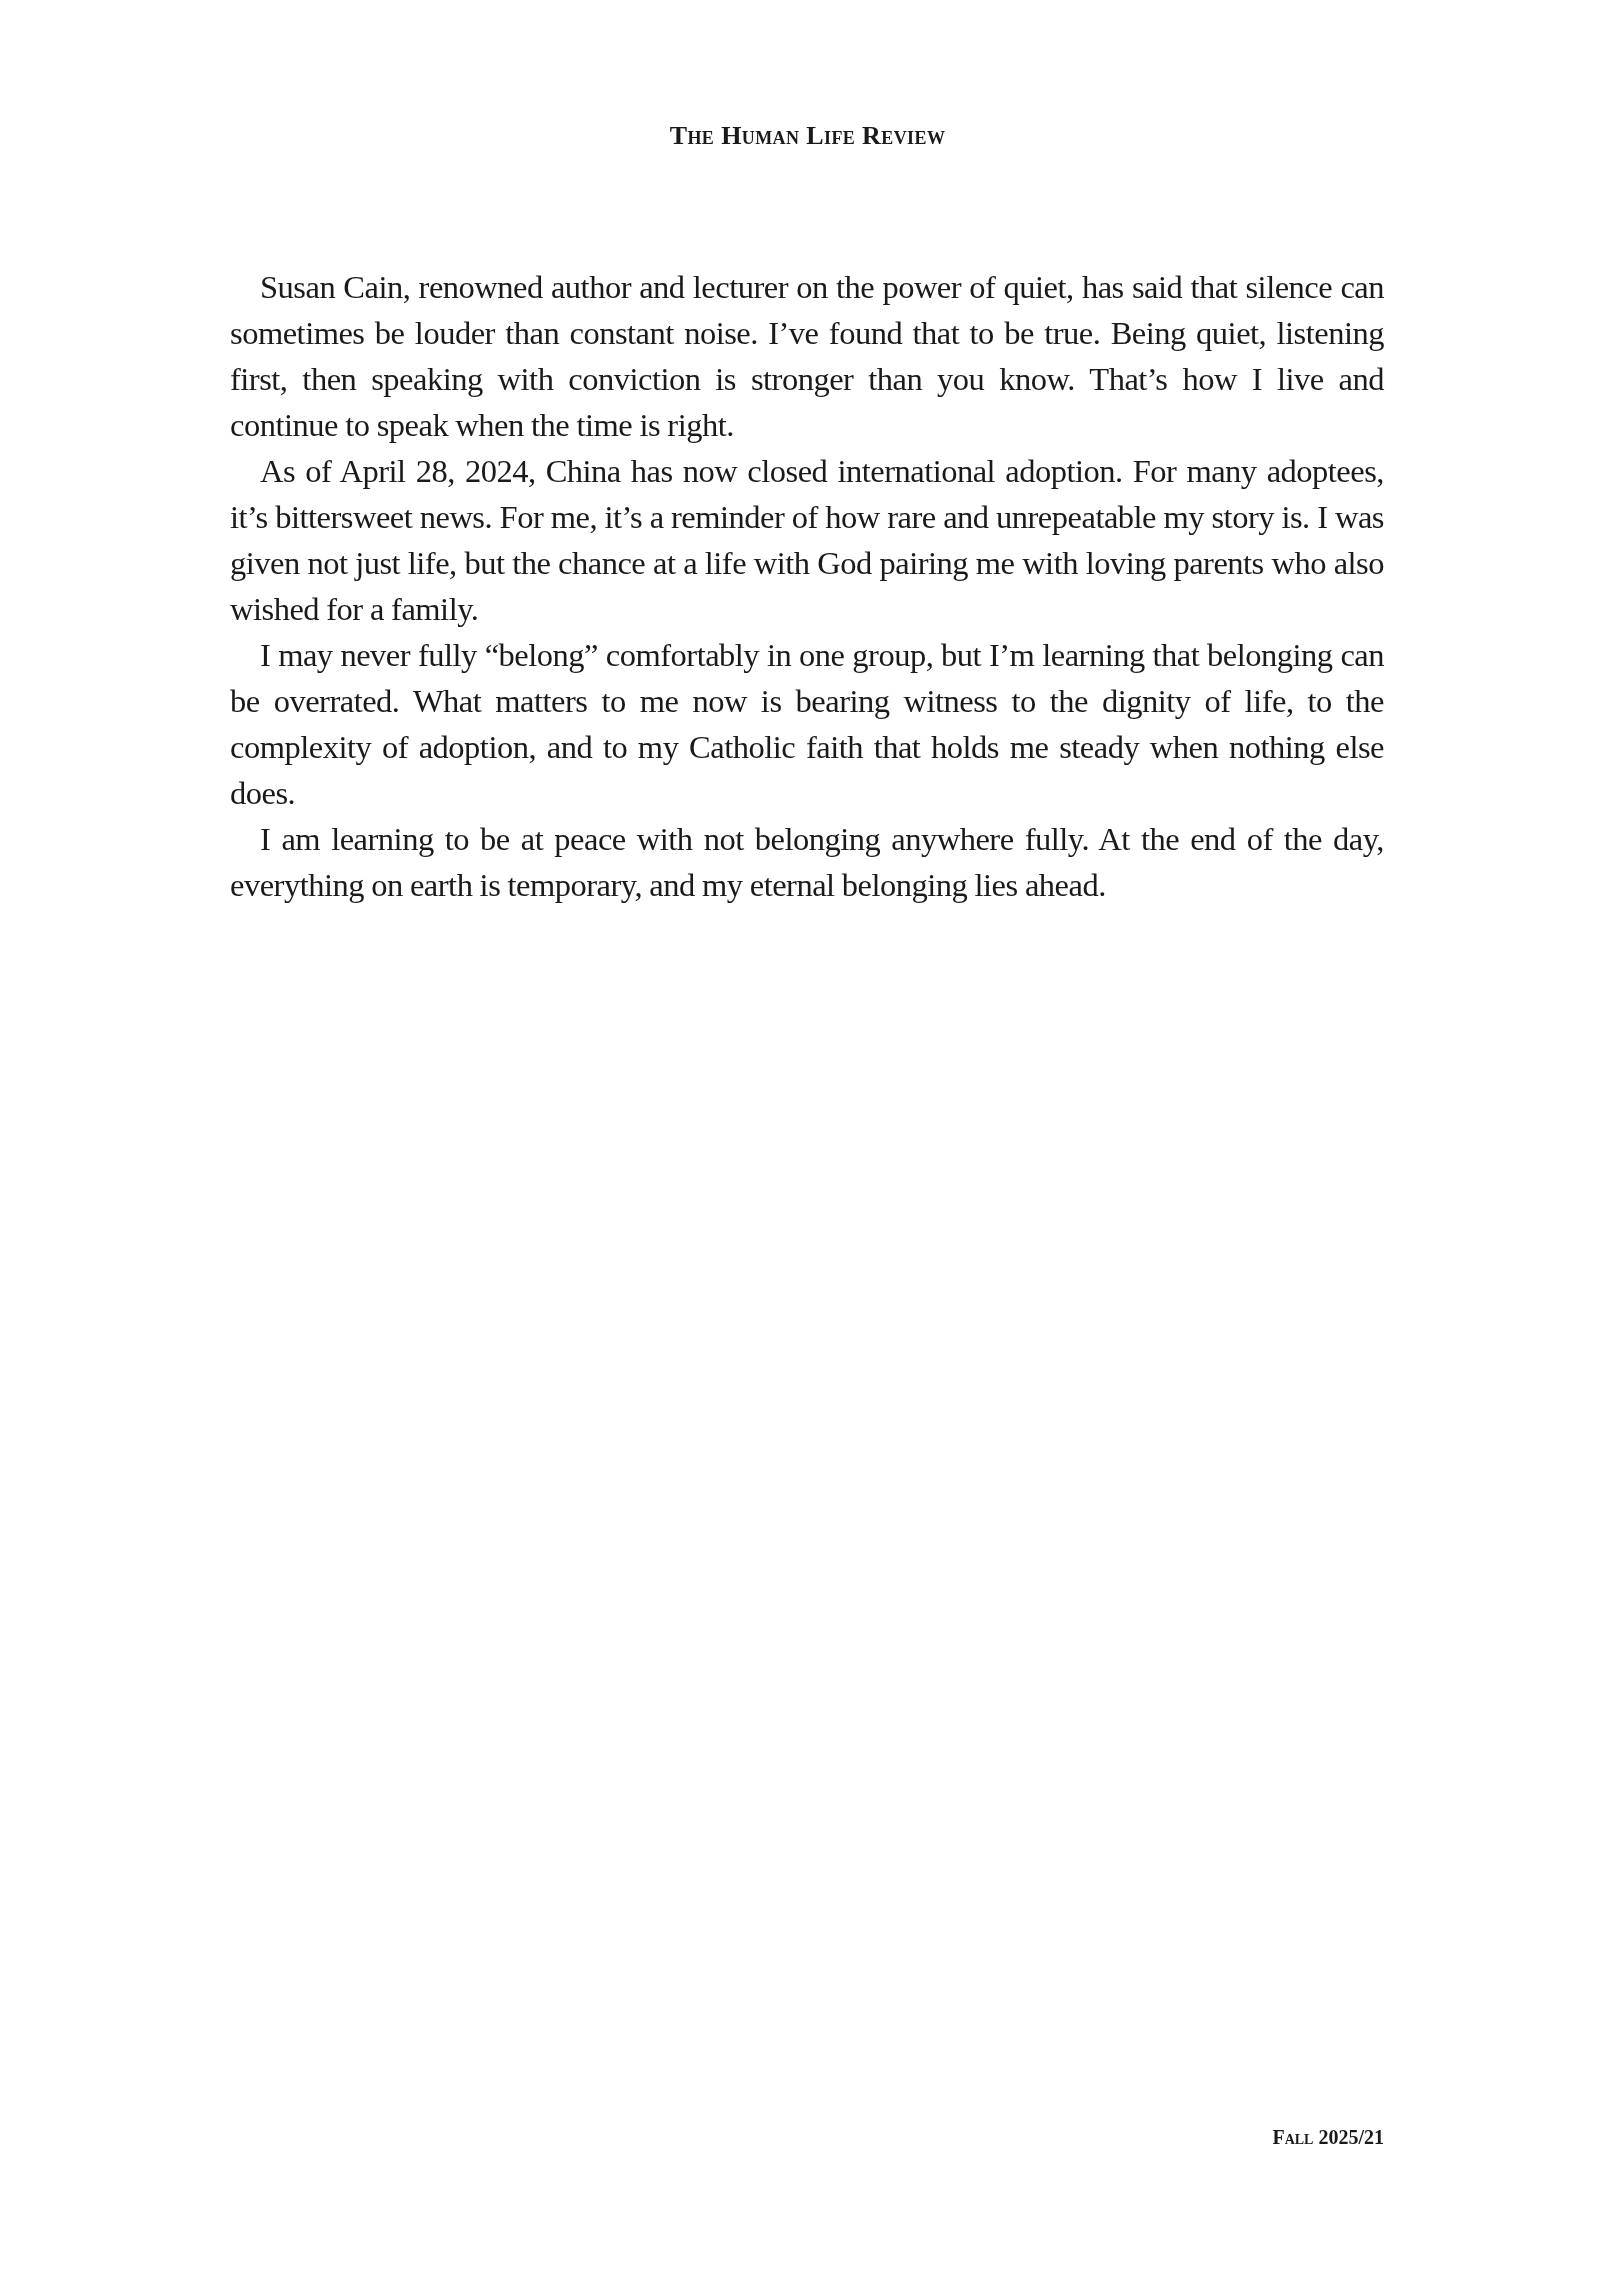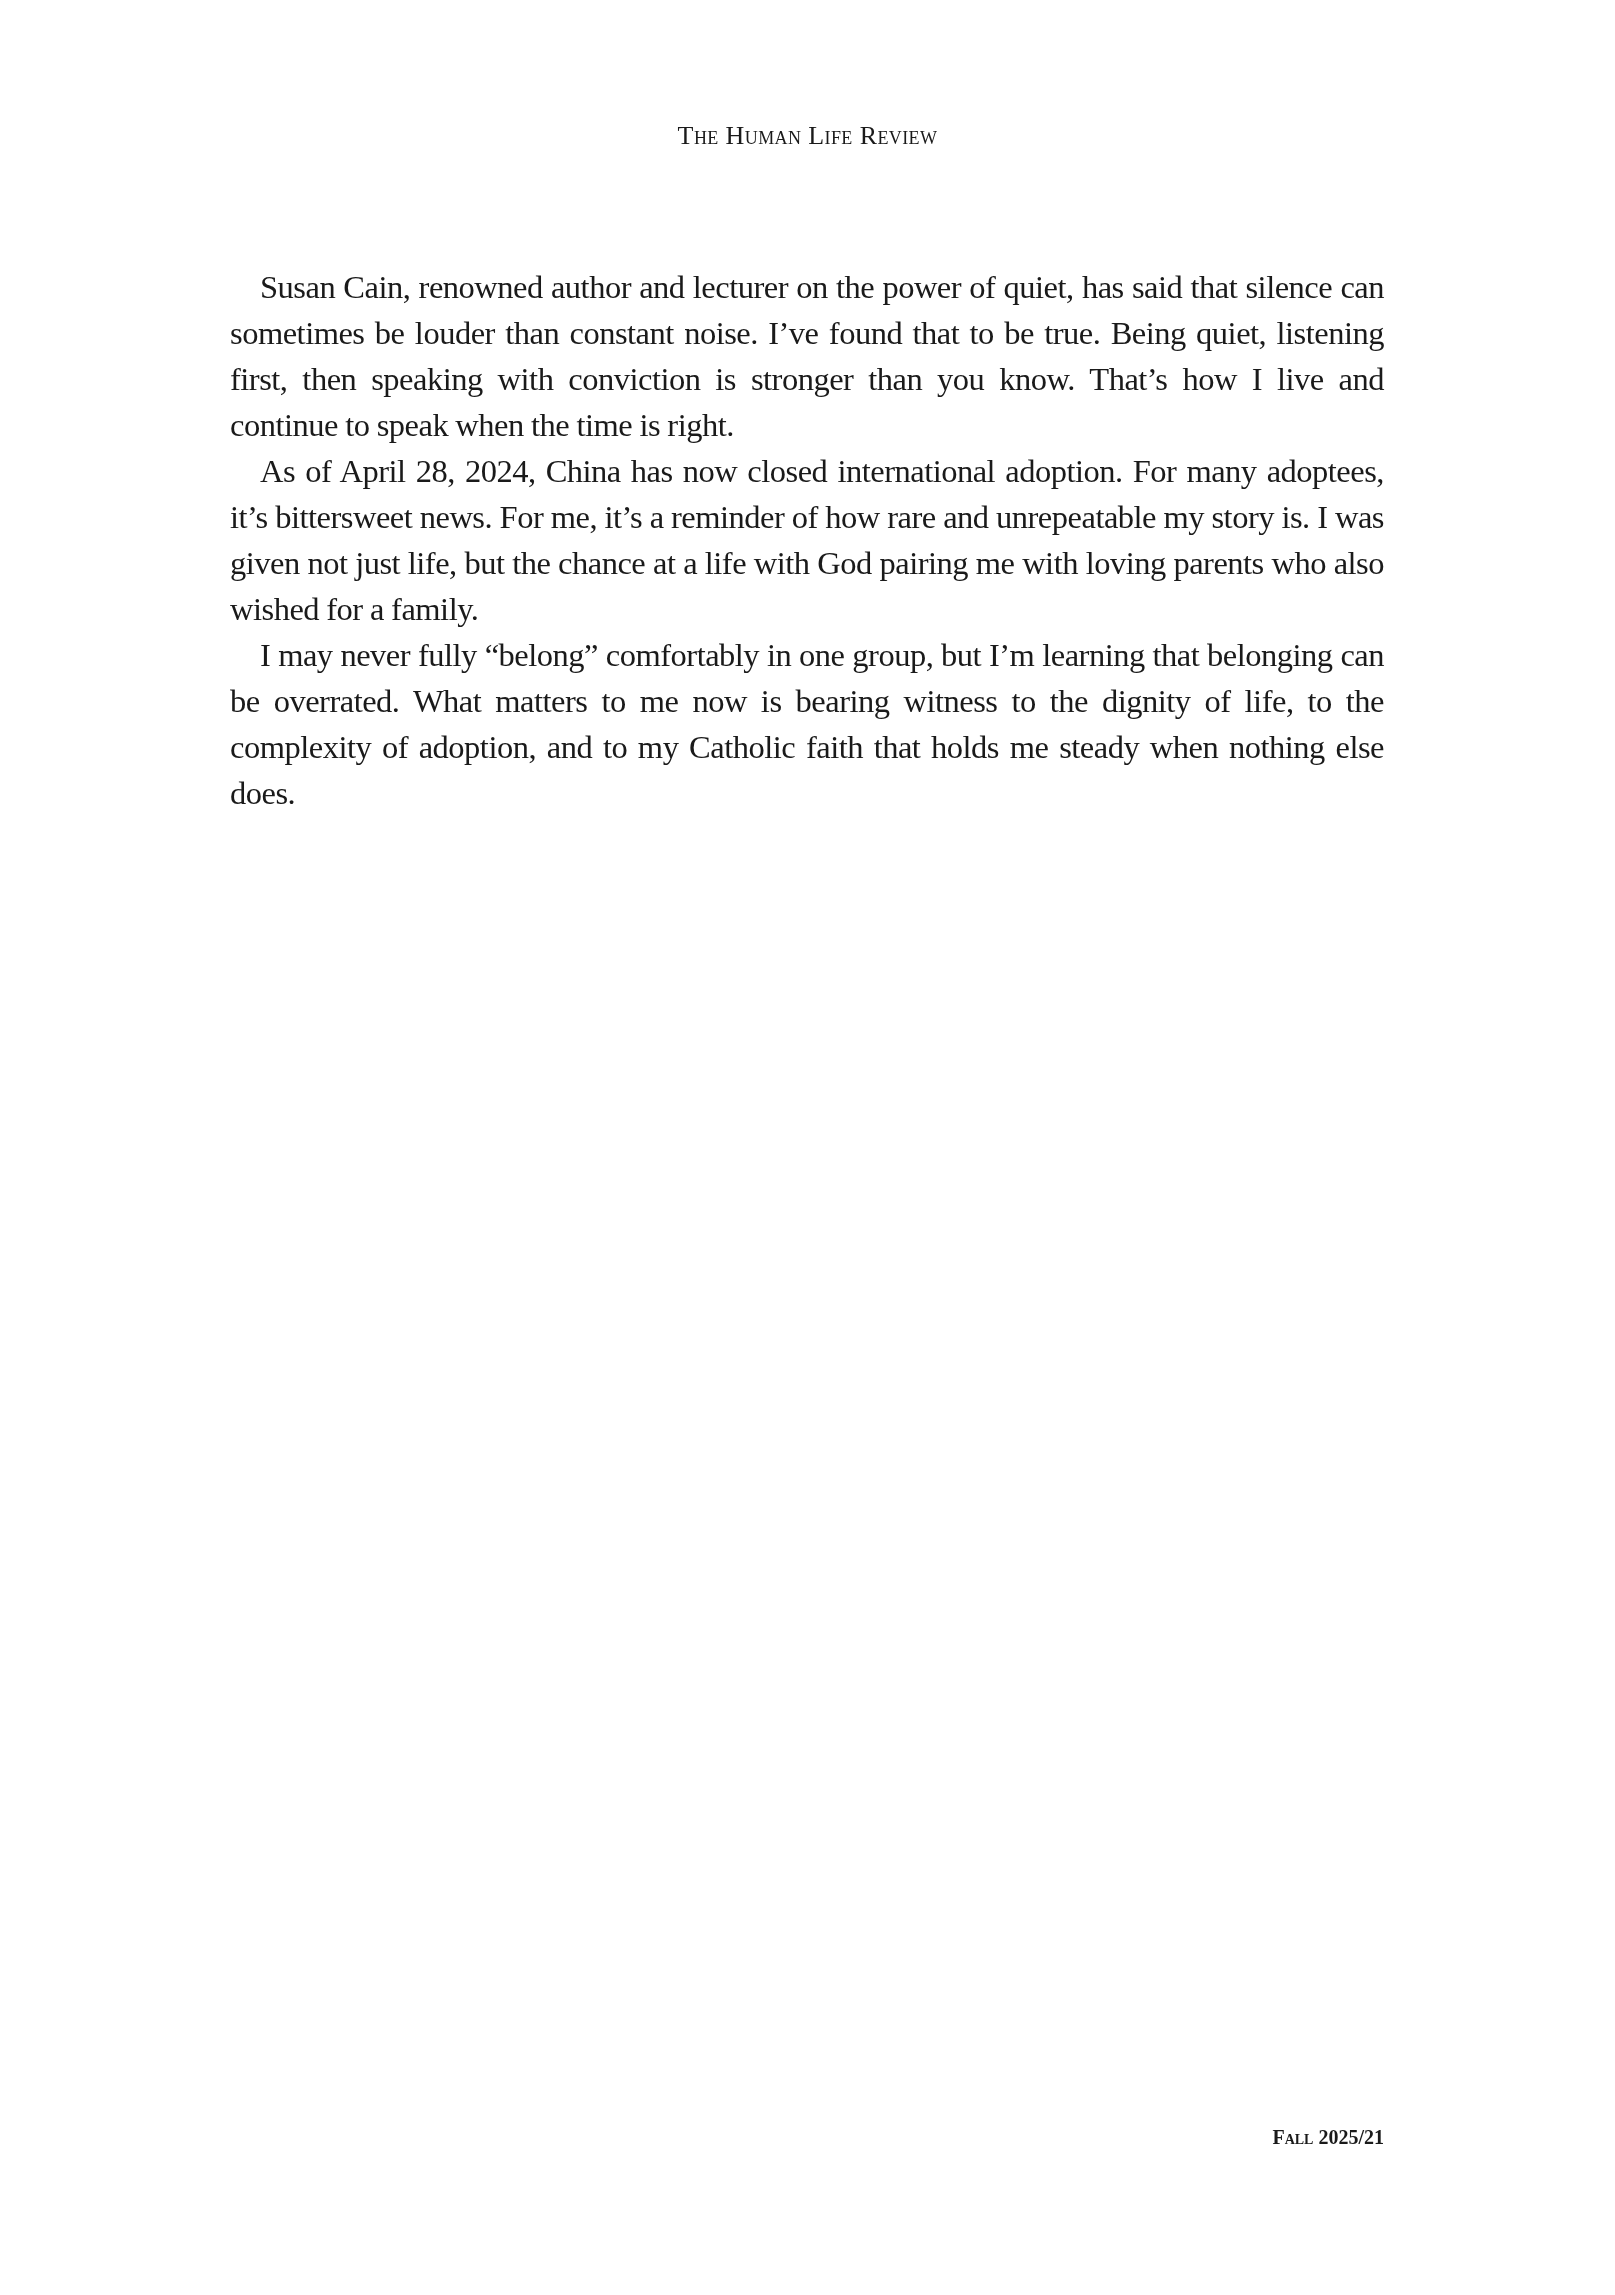--- a/index.html
+++ b/index.html
@@ -18,20 +18,21 @@
     .running-header {
       position: absolute;
       top: 121px;
       left: 0;
       width: 1615px;
       text-align: center;
       font-size: 26px;
       font-variant: small-caps;
       letter-spacing: 0.4px;
       line-height: 30px;
+      font-weight: bold;
     }
     .body-text {
       position: absolute;
       top: 224px;
       left: 230px;
       width: 1154px;
       margin-top: 40px;
     }
     .body-text p {
       margin: 0;
@@ -55,16 +56,17 @@
   </style>
 </head>
 <body>
 
 <div class="running-header">The Human Life Review</div>
 
 <div class="body-text">
   <p>Susan Cain, renowned author and lecturer on the power of quiet, has said that silence can sometimes be louder than constant noise. I’ve found that to be true. Being quiet, listening first, then speaking with conviction is stronger than you know. That’s how I live and continue to speak when the time is right.</p>
   <p>As of April 28, 2024, China has now closed international adoption. For many adoptees, it’s bittersweet news. For me, it’s a reminder of how rare and unrepeatable my story is. I was given not just life, but the chance at a life with God pairing me with loving parents who also wished for a family.</p>
   <p>I may never fully “belong” comfortably in one group, but I’m learning that belonging can be overrated. What matters to me now is bearing witness to the dignity of life, to the complexity of adoption, and to my Catholic faith that holds me steady when nothing else does.</p>
+  <p>I am learning to be at peace with not belonging anywhere fully. At the end of the day, everything on earth is temporary, and my eternal belonging lies ahead.</p>
 </div>
 
 <div class="folio">Fall 2025/21</div>
 
 
 </body></html>

